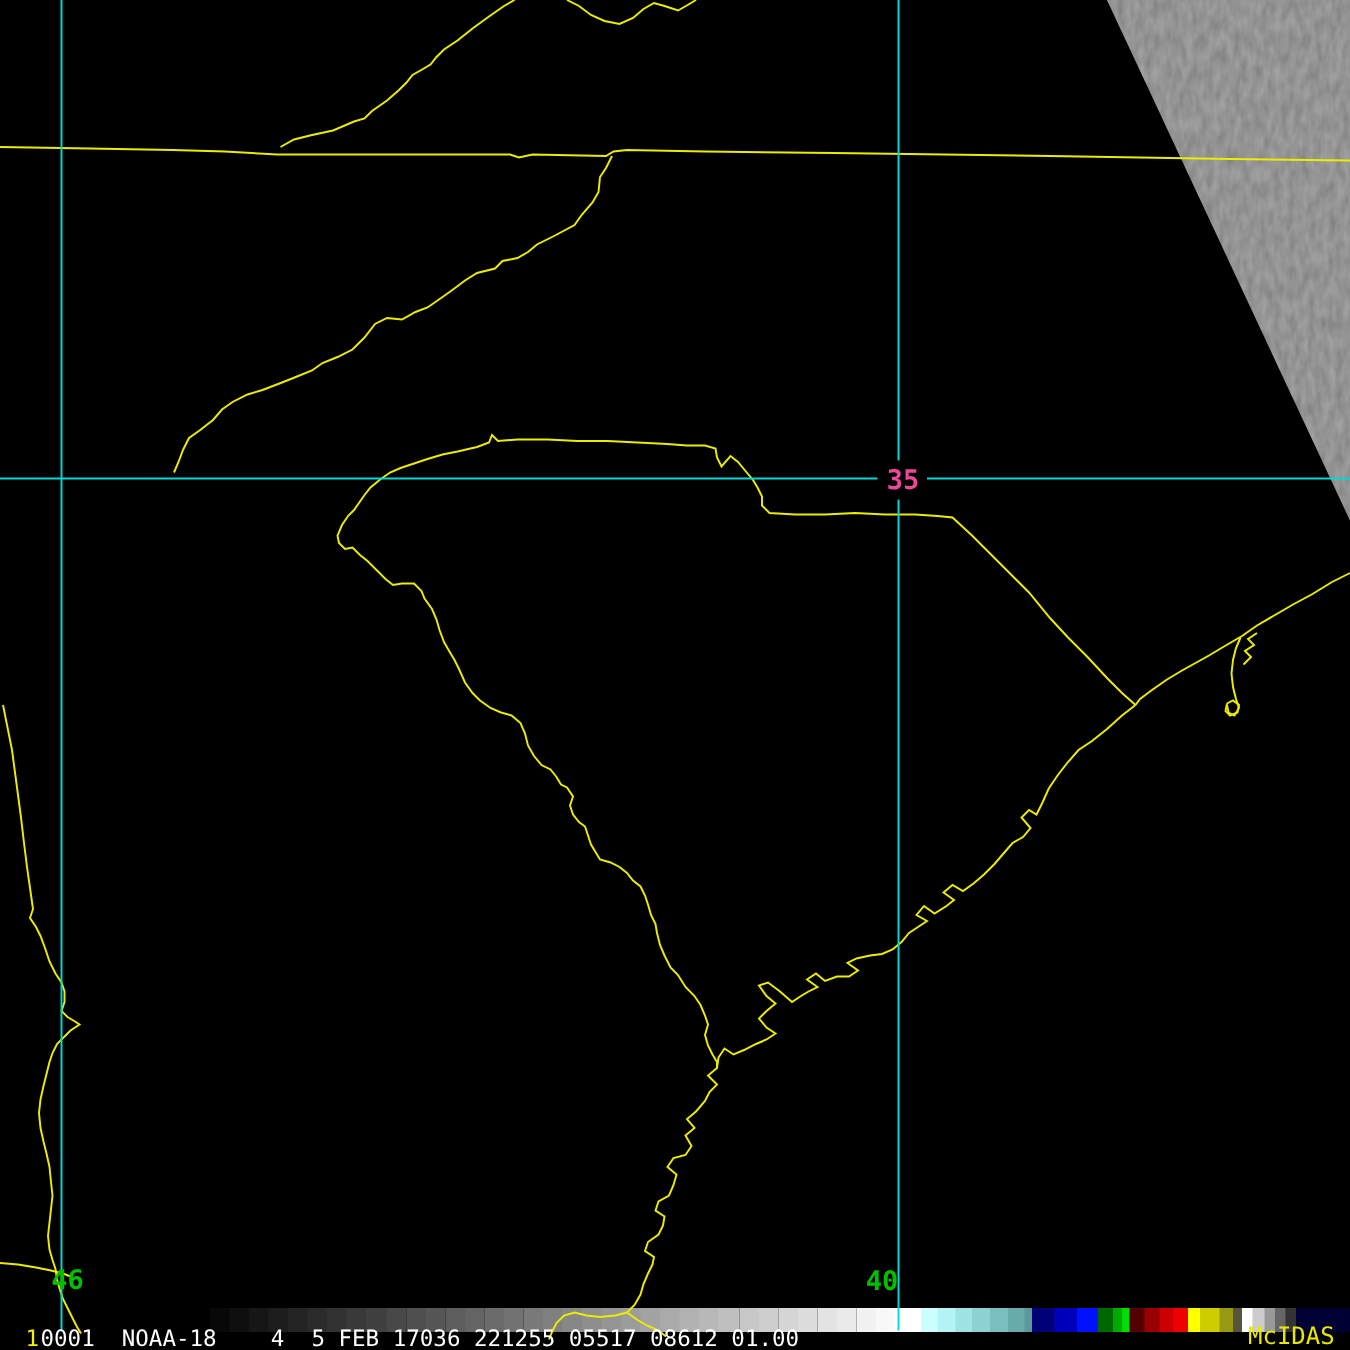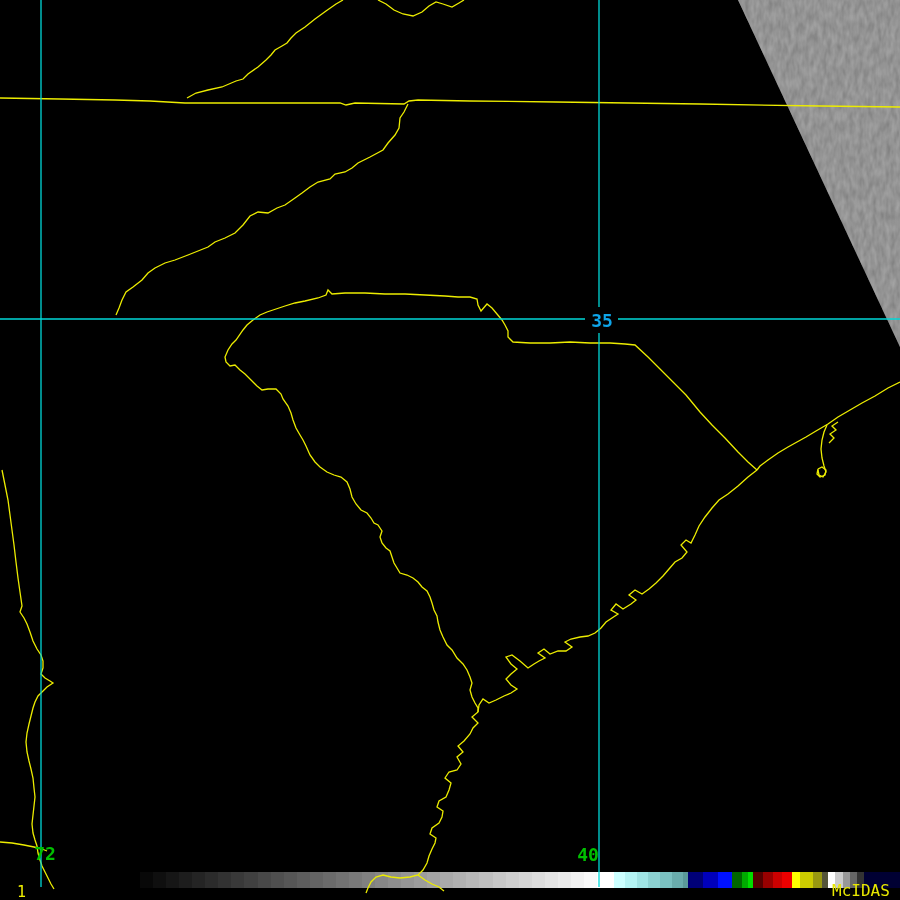--- a/index.html
+++ b/index.html
@@ -123,19 +123,20 @@
         <line x1="41" y1="0" x2="41" y2="887" stroke="#00d8d8" stroke-width="1.3"></line>
         <line x1="599" y1="0" x2="599" y2="307" stroke="#00d8d8" stroke-width="1.3"></line>
         <line x1="599" y1="333" x2="599" y2="887" stroke="#00d8d8" stroke-width="1.3"></line>
         <line x1="0" y1="319" x2="585" y2="319" stroke="#00d8d8" stroke-width="1.3"></line>
         <line x1="618" y1="319" x2="900" y2="319" stroke="#00d8d8" stroke-width="1.3"></line>
       </g>
   </svg>
 
   <div id="annotation-row">
     <span id="frame-number">1</span>
+    <span id="info-line">0001  NOAA-18    4  5 FEB 17036 221255 05517 08612 01.00</span>
     <span id="brand">McIDAS</span>
   </div>
 
-<div class="grid-label" style="left: 602px; top: 321px; color: #0ea5e9;">35</div>
-    <div class="grid-label" style="left: 45px; top: 854px; color: rgb(0, 192, 0);">72</div>
+<div class="grid-label" style="left: 602px; top: 321px; color: #ec4899;">35</div>
+    <div class="grid-label" style="left: 45px; top: 854px; color: rgb(0, 192, 0);">46</div>
     <div class="grid-label" style="left: 588px; top: 855px; color: rgb(0, 192, 0);">40</div>
   </div>
 
 </body></html>

